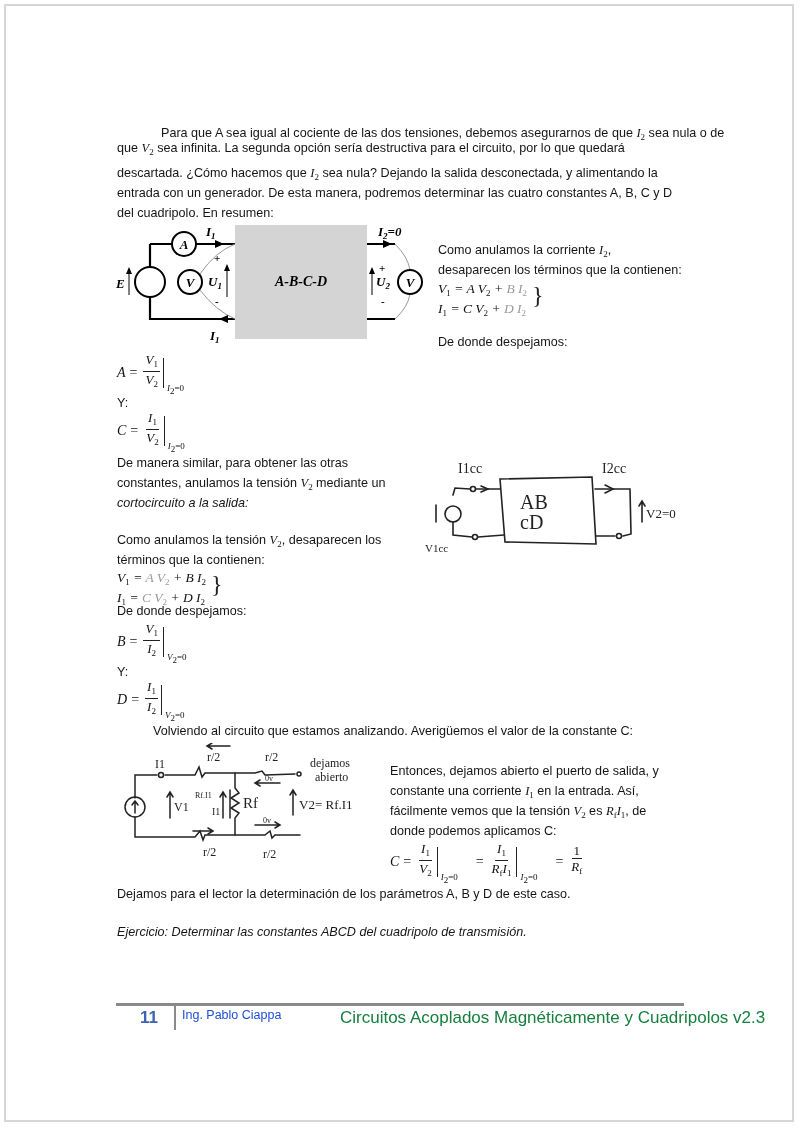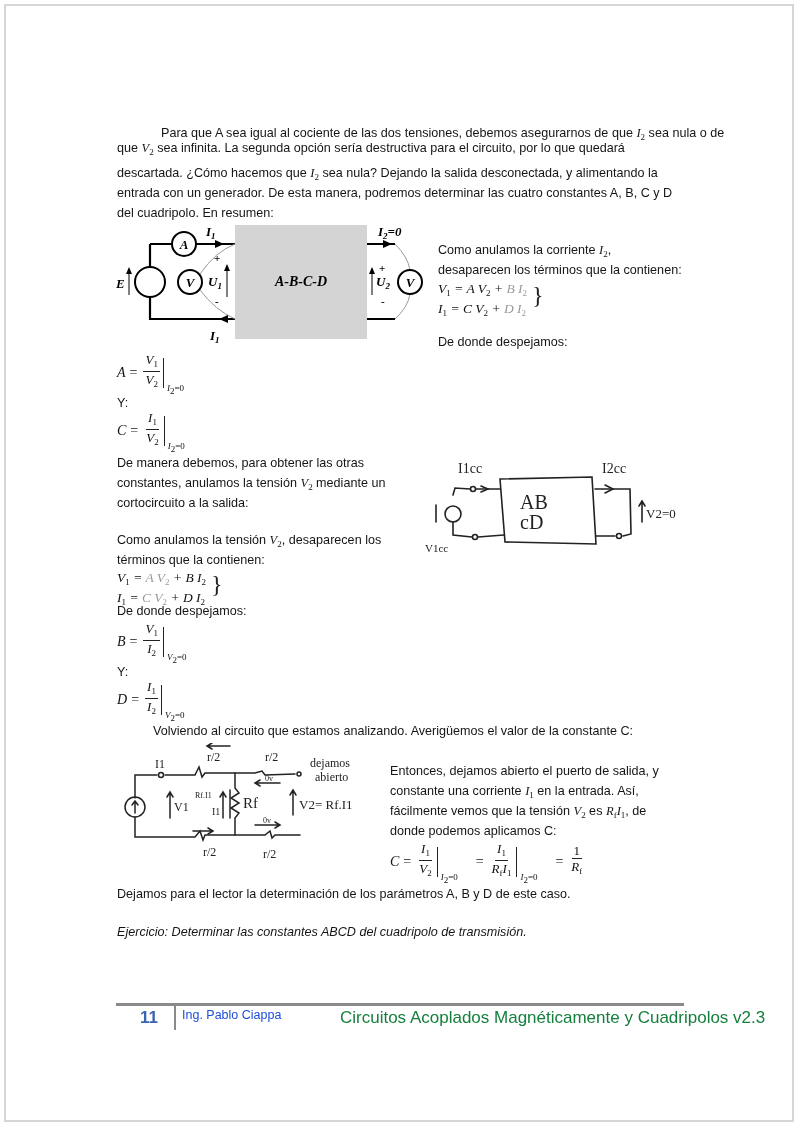--- a/index.html
+++ b/index.html
@@ -110,23 +110,23 @@
   <span class="frac">
       <span class="num"><span>I</span><sub>1</sub></span>
       <span class="den"><span>V</span><sub>2</sub></span>
     </span>
   <span class="eval">
       <span class="cond"><span>I</span><sub>2</sub><span style="font-style:normal">=0</span></span>
     </span>
 </div>
 
 <div>
-  <div class="txt" style="left:117px; top:453px;">De manera debemos, para obtener las otras</div>
+  <div class="txt" style="left:117px; top:453px;">De manera similar, para obtener las otras</div>
   <div class="txt" style="left:117px; top:473px;"><span>constantes, anulamos la tensión </span><span class="m"><span>V</span><sub>2</sub></span><span> mediante un</span></div>
-  <div class="txt" style="left:117px; top:493px;">cortocircuito a la salida:</div>
+  <div class="txt" style="left:117px; top:493px;font-style:italic;">cortocircuito a la salida:</div>
   <div class="txt" style="left:117px; top:530px;"><span>Como anulamos la tensión </span><span class="m"><span>V</span><sub>2</sub></span><span>, desaparecen los</span></div>
   <div class="txt" style="left:117px; top:550px;">términos que la contienen:</div>
   <div class="sys" style="left:117px; top:570px;">
     <div><span>V</span><sub>1</sub> = <span class="grey"><span>A V</span><sub>2</sub></span> + <span>B I</span><sub>2</sub></div>
     <div><span>I</span><sub>1</sub> = <span class="grey"><span>C V</span><sub>2</sub></span> + <span>D I</span><sub>2</sub></div>
     <span class="brace" style="left:94px; top:2px;">}</span>
   </div>
   <div class="txt" style="left:117px; top:601px;">De donde despejamos:</div>
 </div>
 

